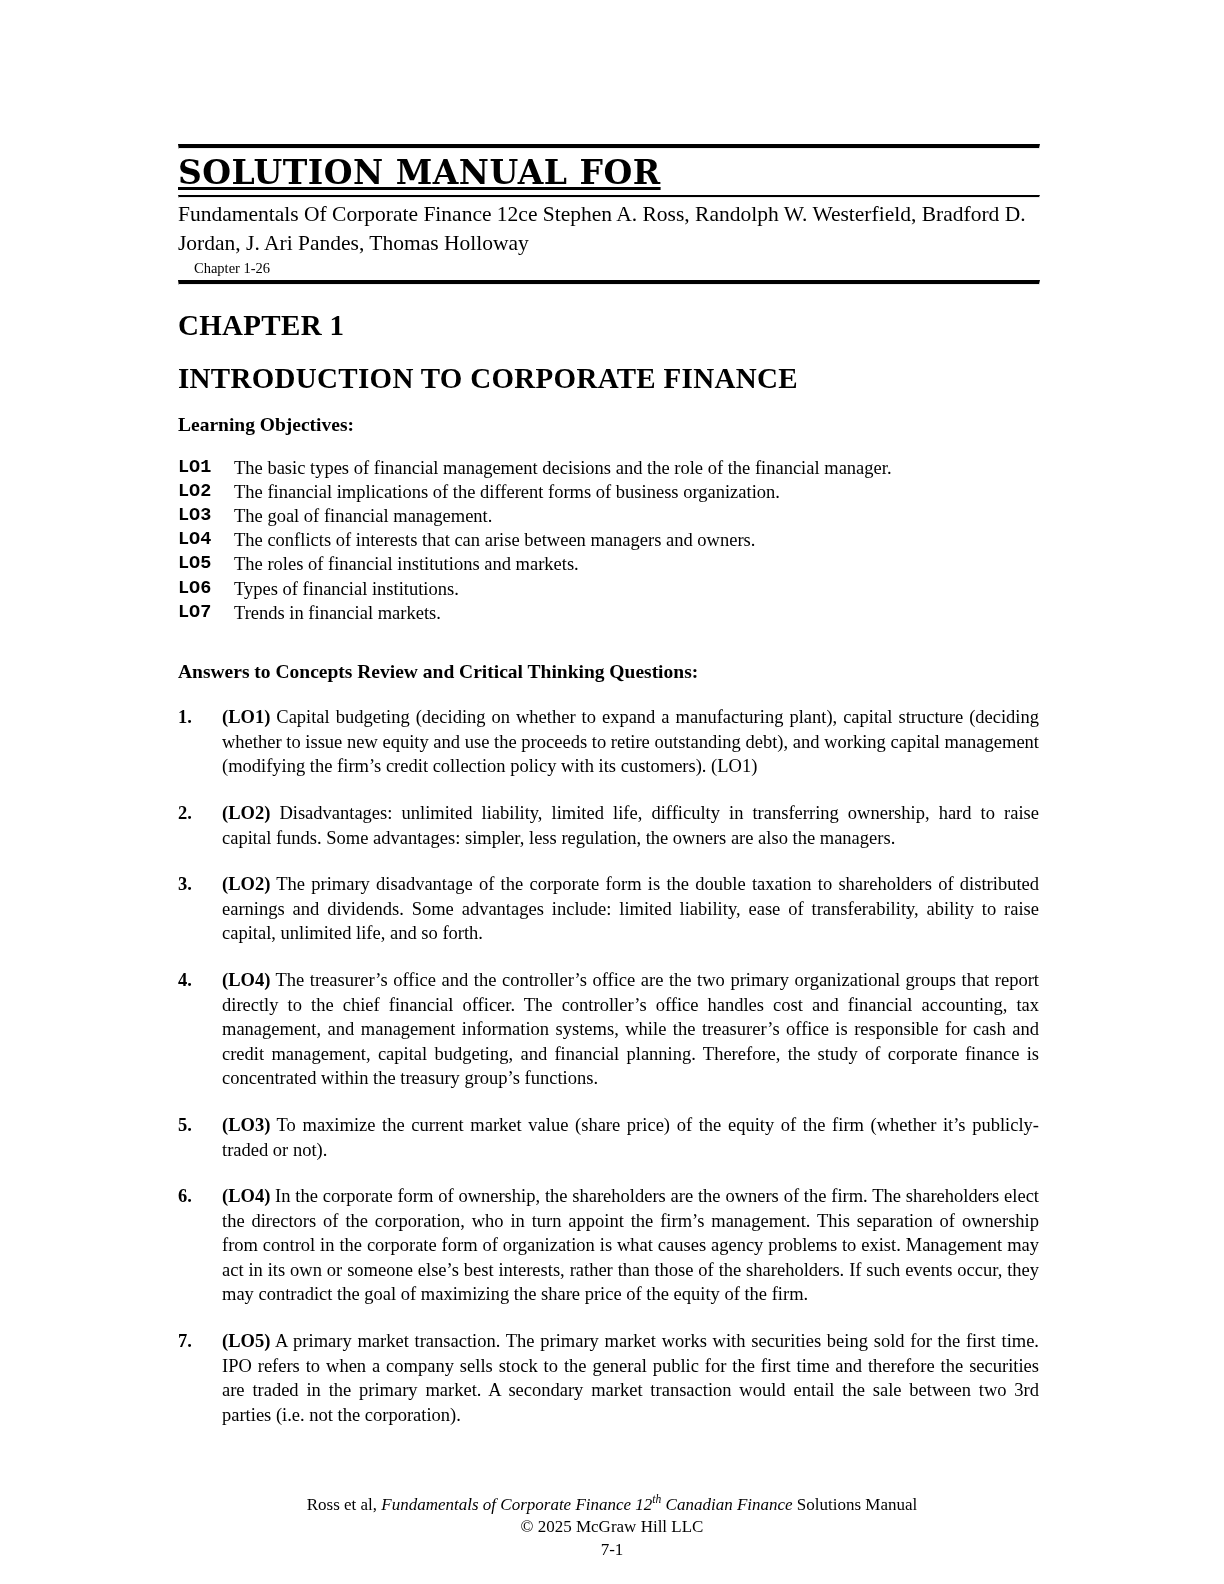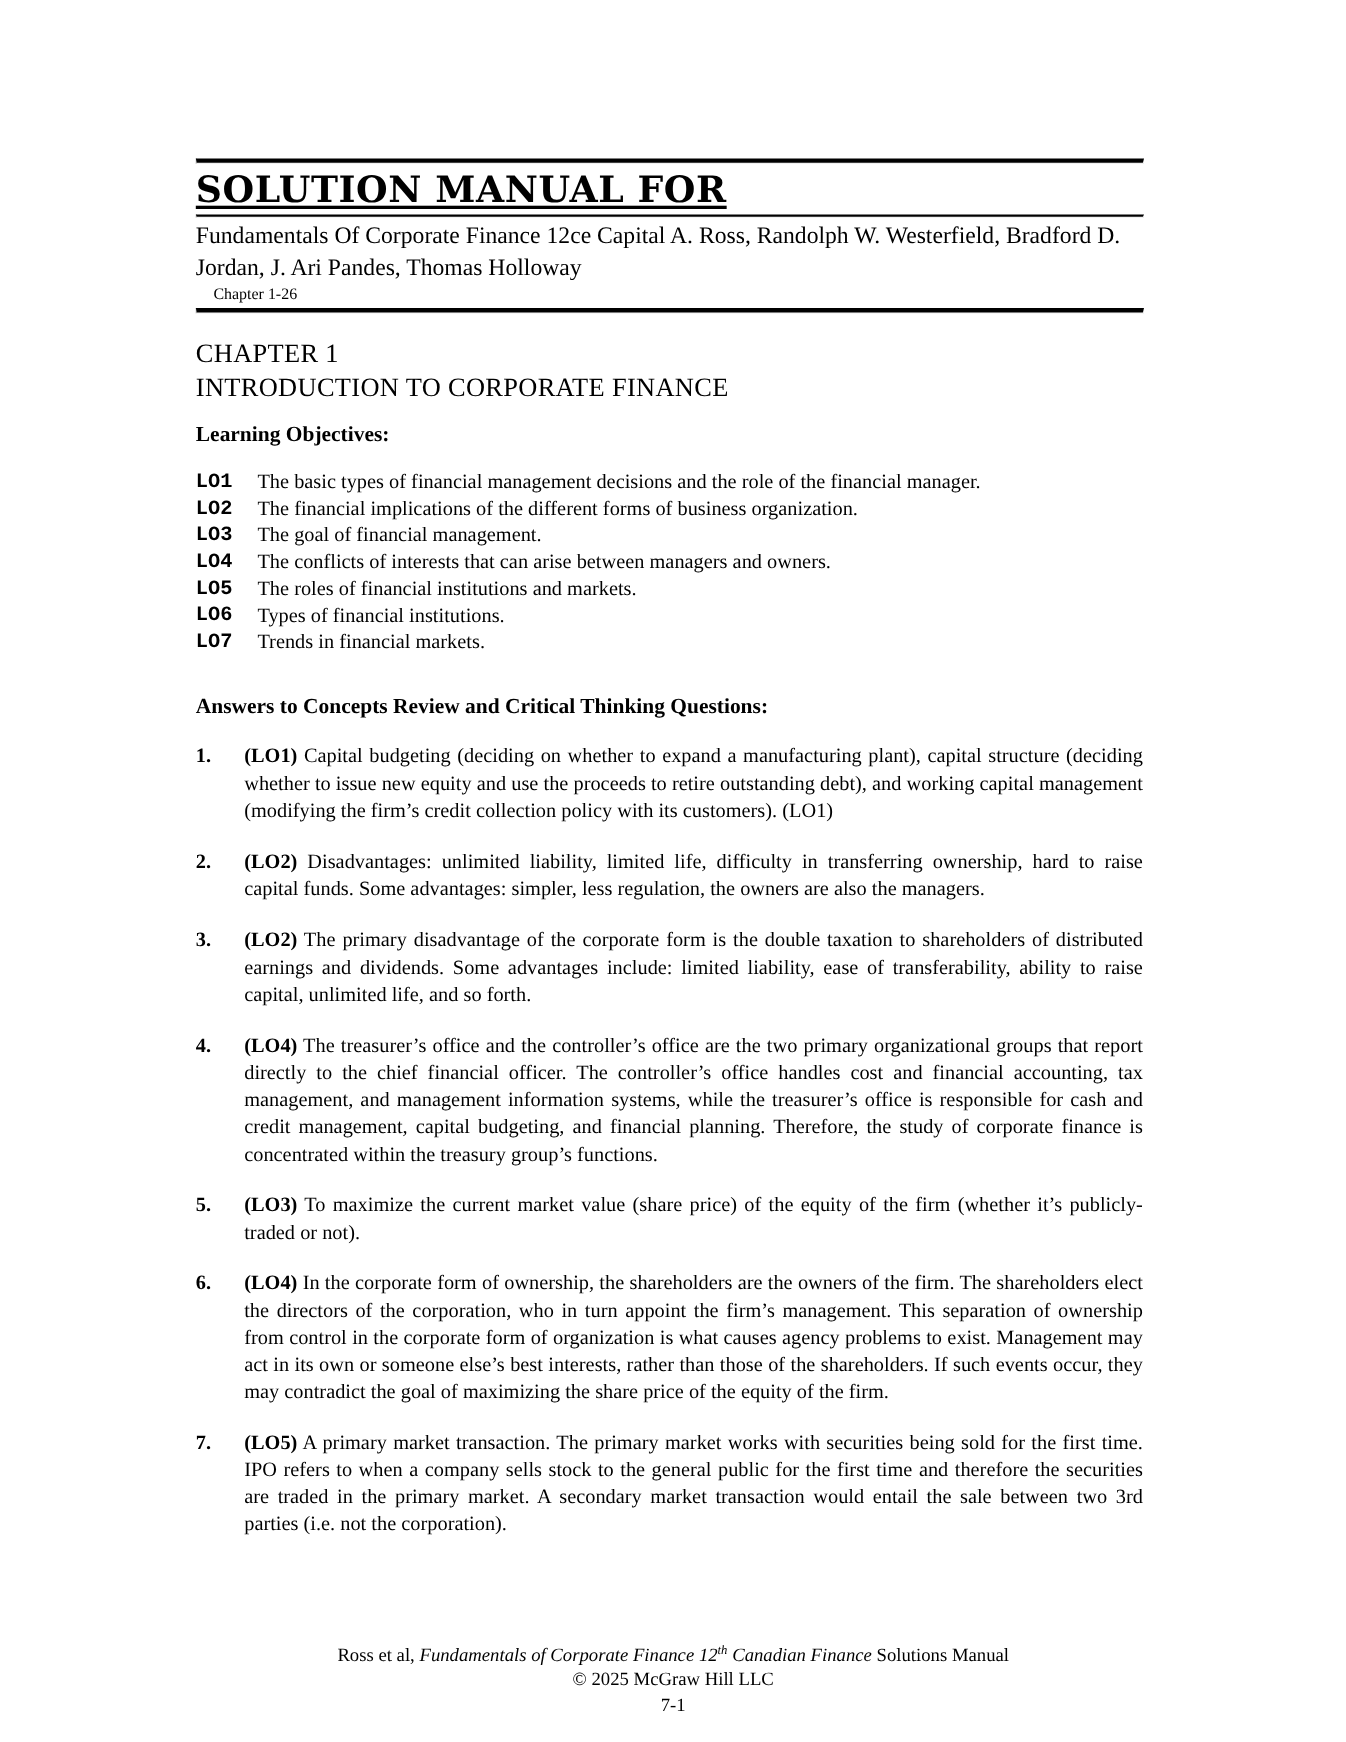--- a/index.html
+++ b/index.html
@@ -47,22 +47,22 @@
     line-height: 1.35;
     margin: 2px 0 0 0;
     width: 862px;
   }
   .chapter-range {
     font-size: 14.5px;
     margin: 2px 0 3px 16px;
   }
   .chapter-head {
     font-family: "Liberation Serif", serif;
-    font-weight: normal;
-    font-size: 24px;
+    font-weight: bold;
+    font-size: 29px;
     line-height: 1.28;
     margin: 22px 0 0 0;
     letter-spacing: 0.3px;
   }
   .section-head {
     font-weight: bold;
     font-size: 19.5px;
     margin: 16px 0 0 0;
   }
   .lo-list {
@@ -120,28 +120,28 @@
 <body>
 
 <div class="page">
 
   <hr class="rule-thick">
 
   <div class="banner-title">SOLUTION MANUAL FOR</div>
 
   <hr class="rule-thin">
 
-  <div class="banner-sub">Fundamentals Of Corporate Finance 12ce Capital A. Ross, Randolph W. Westerfield, Bradford D. Jordan, J. Ari Pandes, Thomas Holloway</div>
+  <div class="banner-sub">Fundamentals Of Corporate Finance 12ce Stephen A. Ross, Randolph W. Westerfield, Bradford D. Jordan, J. Ari Pandes, Thomas Holloway</div>
 
   <div class="chapter-range">Chapter 1-26</div>
 
   <hr class="rule-thick">
 
   <div class="chapter-head">CHAPTER 1</div>
-  <div class="chapter-head" style="margin-top:0;">INTRODUCTION TO CORPORATE FINANCE</div>
+  <div class="chapter-head" style="margin-top:16px;">INTRODUCTION TO CORPORATE FINANCE</div>
 
   <div class="section-head">Learning Objectives:</div>
 
   <div class="lo-list">
     <div class="lo-row">
       <span class="lo-tag">LO1</span>
       <span class="lo-text">The basic types of financial management decisions and the role of the financial manager.</span>
     </div>
     <div class="lo-row">
       <span class="lo-tag">LO2</span>

